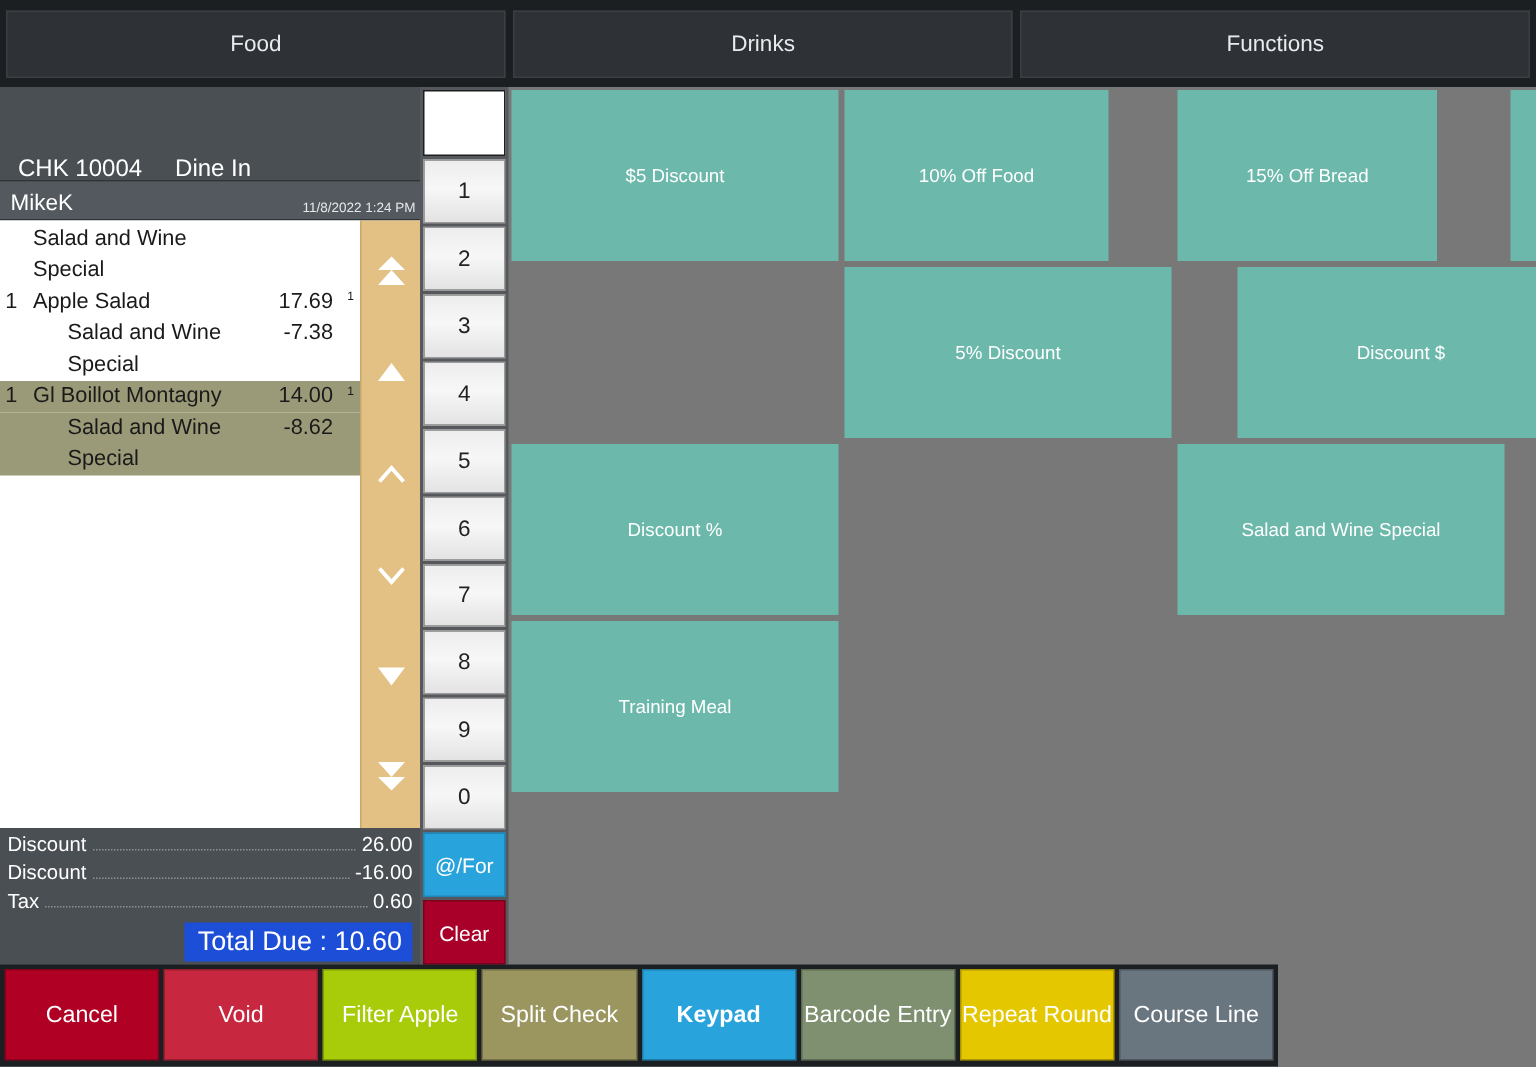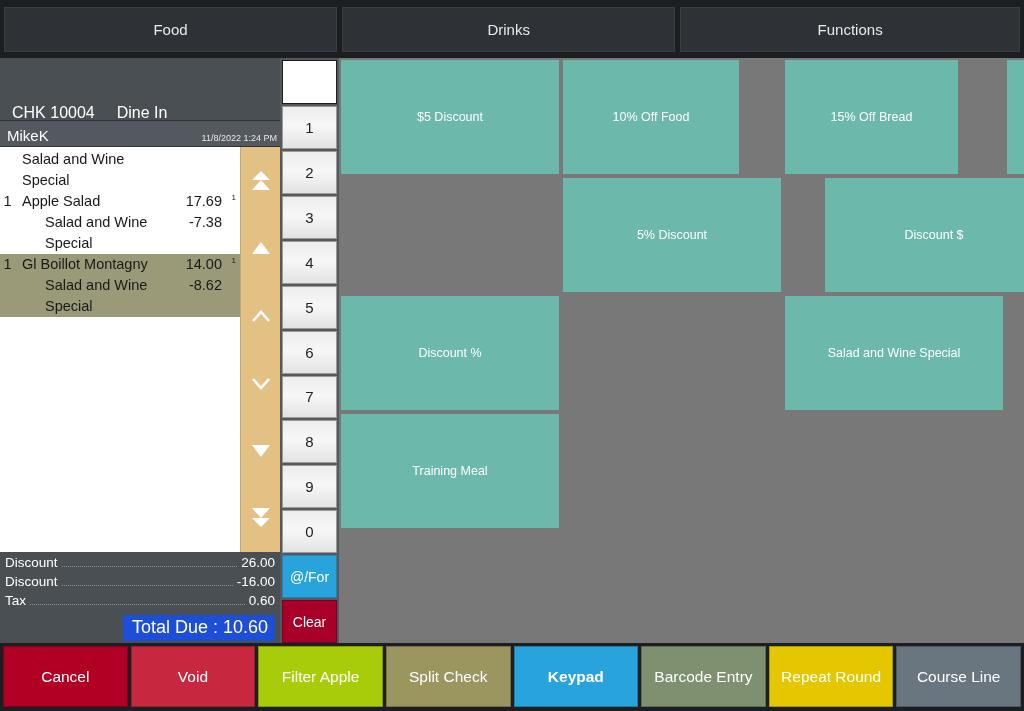--- a/index.html
+++ b/index.html
@@ -155,21 +155,21 @@
     color: #fff;
     font-size: 12.5px;
     display: flex; align-items: center; justify-content: center;
     text-align: center;
     padding: 4px;
   }
 
   
   .actionbar {
     position: absolute; left: 0; bottom: 0;
-    width: 1024px; height: 68px;
+    width: 852px; height: 68px;
     background: #1c1f21;
     display: flex;
     padding: 3px 3px 4px 3px;
     gap: 3px;
   }
   .abtn {
     flex: 1 1 0;
     display: flex; align-items: center; justify-content: center;
     color: #fff;
     font-size: 15.5px;

